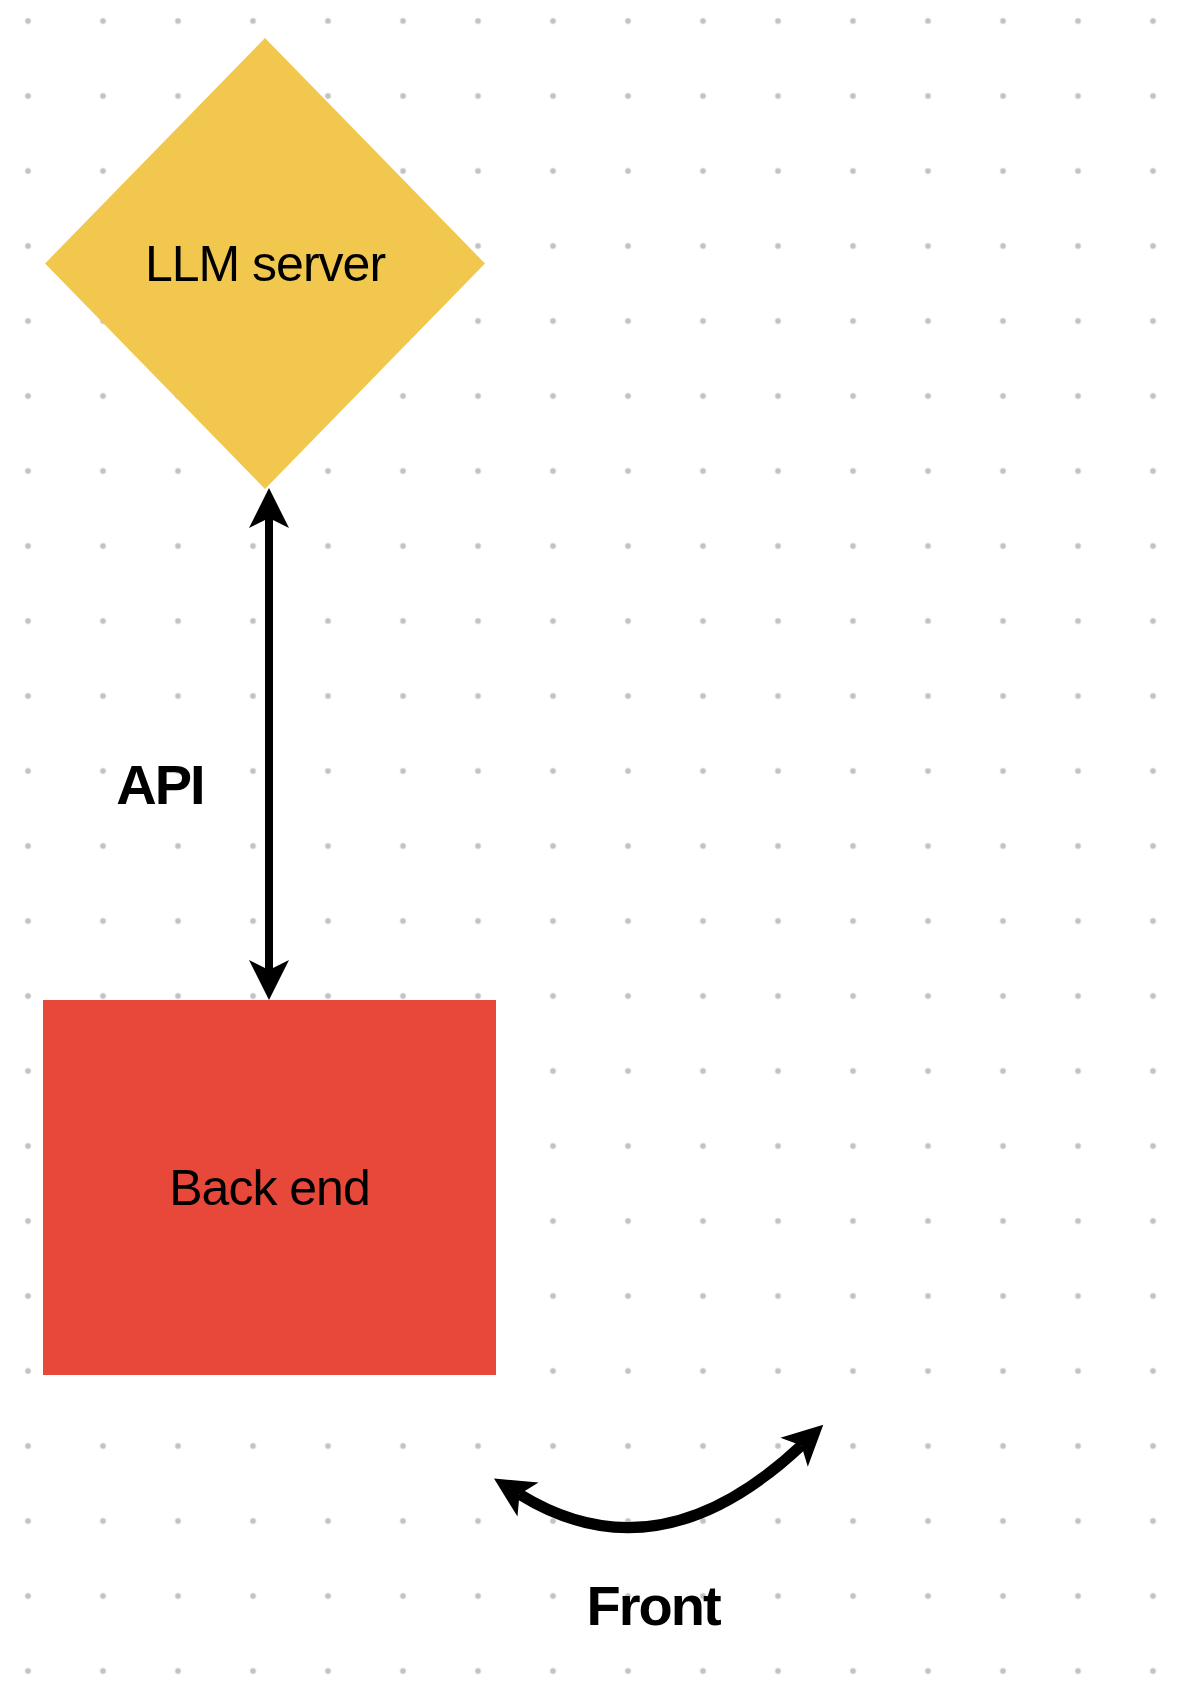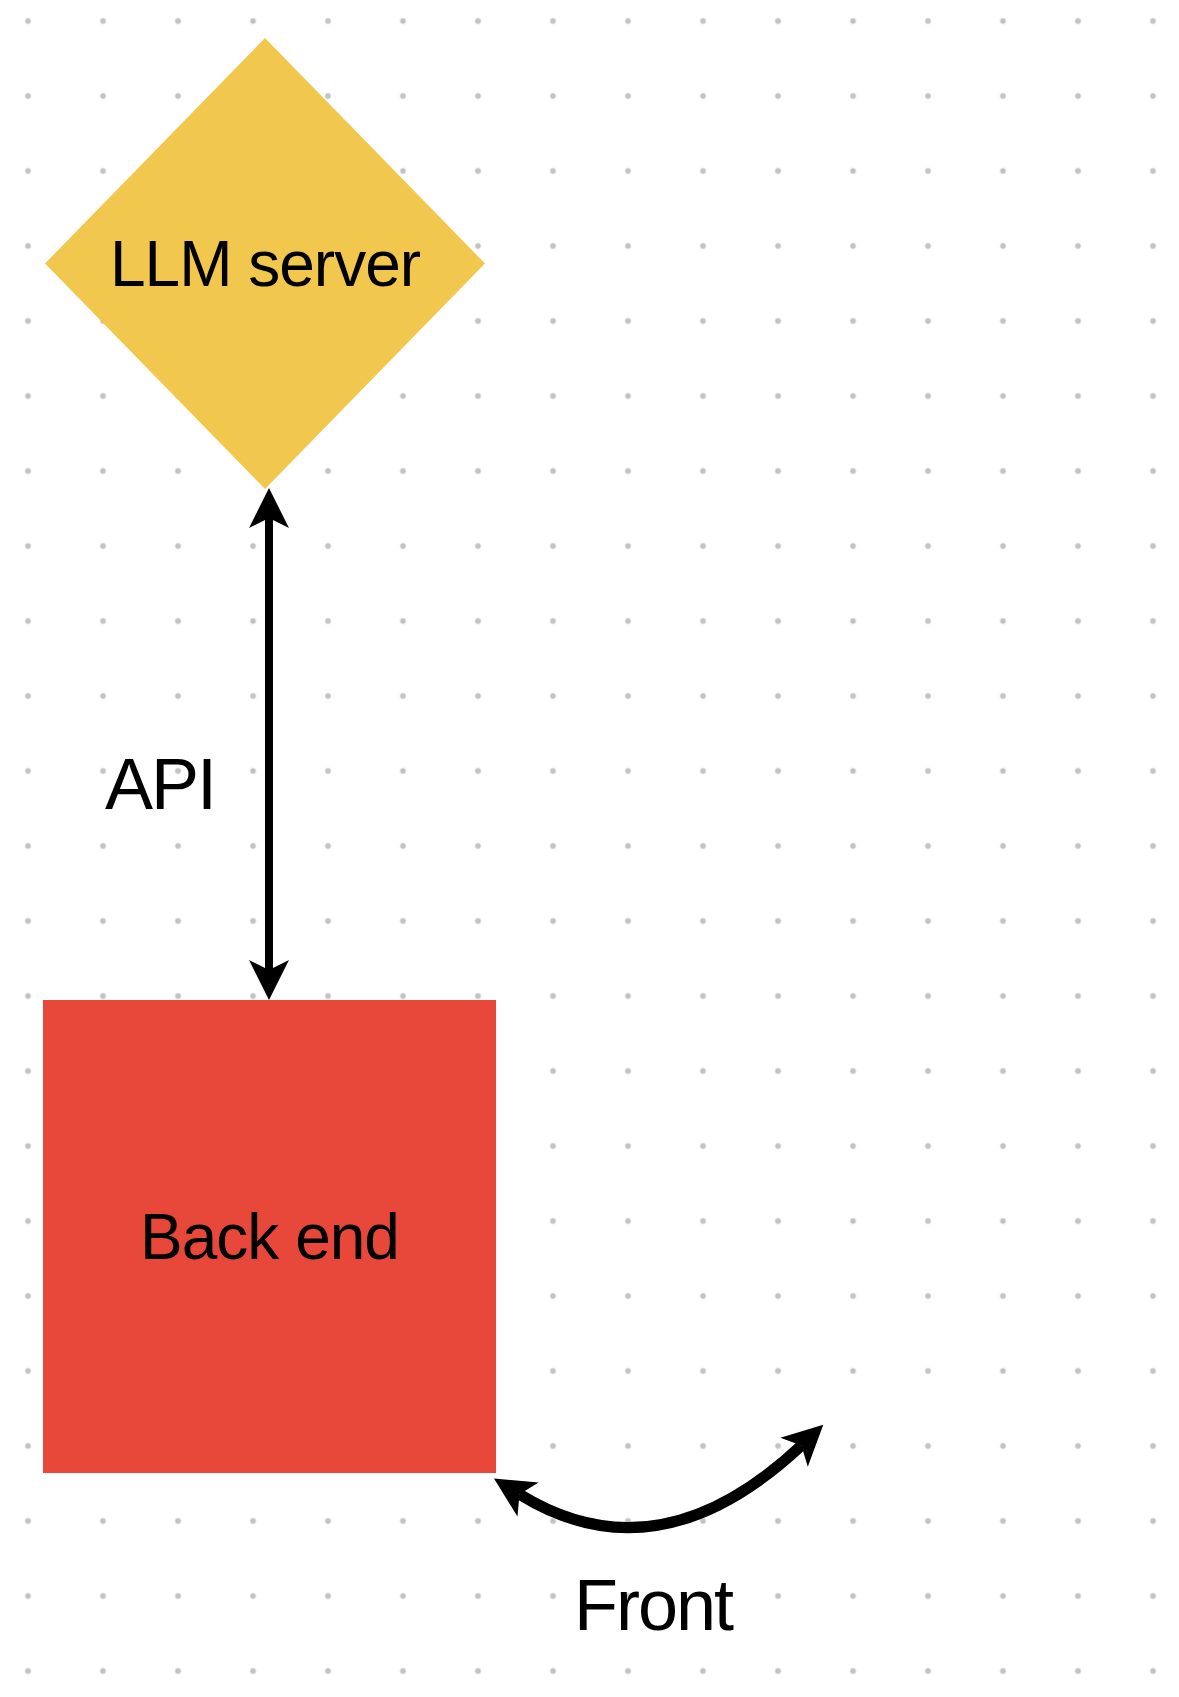--- a/index.html
+++ b/index.html
@@ -20,54 +20,54 @@
     background-position: -9.5px -16.5px;
   }
   .node {
     position: absolute;
     display: flex;
     align-items: center;
     justify-content: center;
   }
   .node-label {
     color: #000000;
-    font-size: 64px;
+    font-size: 50px;
     font-weight: 400;
     letter-spacing: -1px;
     white-space: nowrap;
   }
   .diamond {
     left: 45px;
     top: 38px;
     width: 440px;
     height: 451px;
     background: #f1c84d;
     clip-path: polygon(50% 0, 100% 50%, 50% 100%, 0 50%);
   }
   .square {
     left: 43px;
     top: 1000px;
     width: 453px;
-    height: 473px;
+    height: 375px;
     background: #e8483a;
   }
   .circle {
     left: 712px;
     top: 1007px;
     width: 456px;
     height: 456px;
     background: #5ebd63;
     border-radius: 50%;
   }
   .edge-label {
     position: absolute;
     transform: translate(-50%, -50%);
     color: #000000;
-    font-size: 72px;
-    font-weight: 400;
+    font-size: 56px;
+    font-weight: 700;
     letter-spacing: -2px;
     white-space: nowrap;
   }
   .edge-label.api    { left: 160px; top: 784px; }
   .edge-label.webrtc { left: 653px; top: 1605px; }
   svg.arrows {
     position: absolute;
     left: 0;
     top: 0;
     z-index: 2;

